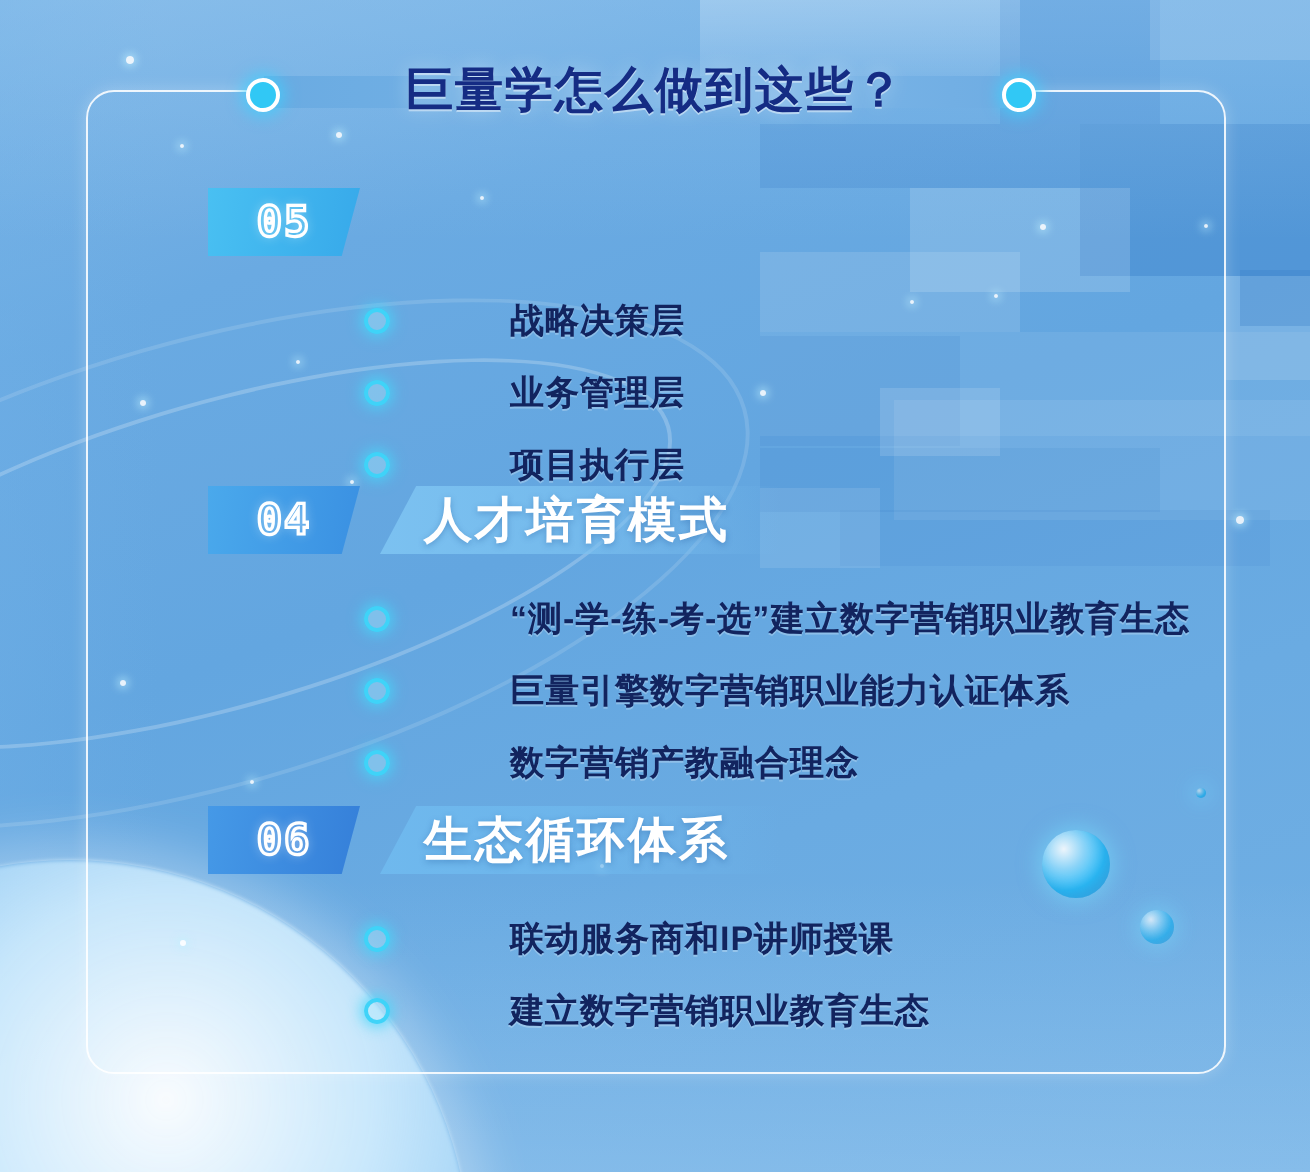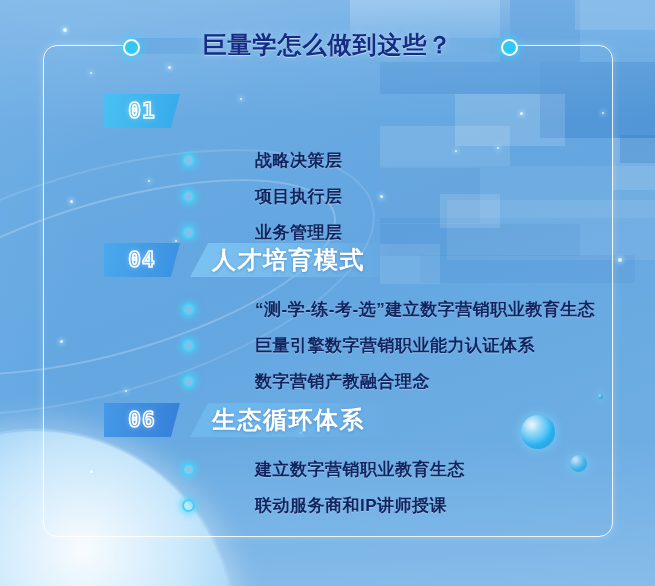--- a/index.html
+++ b/index.html
@@ -255,35 +255,35 @@
   <div class="node-dot left"></div>
   <div class="node-dot right"></div>
 
   <div class="title-row">
     <div class="title-text">巨量学怎么做到这些？</div>
   </div>
 
   <div class="section s1">
     <div class="sec-head">
       <div class="badge" style="background:linear-gradient(100deg,#49c0f2,#37a9ea);">
-        <span class="num">01</span>
+        <span class="num">05</span>
       </div>
     </div>
     <div class="bullets">
       <div class="bullet">
         <span class="dot"></span>
         <span class="btxt">战略决策层</span>
       </div>
       <div class="bullet">
         <span class="dot"></span>
+        <span class="btxt">业务管理层</span>
+      </div>
+      <div class="bullet">
+        <span class="dot"></span>
         <span class="btxt">项目执行层</span>
-      </div>
-      <div class="bullet">
-        <span class="dot"></span>
-        <span class="btxt">业务管理层</span>
       </div>
     </div>
   </div>
 
   <div class="section s2">
     <div class="sec-head">
       <div class="badge" style="background:linear-gradient(100deg,#4aa9ec,#3a90e2);">
         <span class="num">04</span>
       </div>
       <div class="banner" style="background:linear-gradient(90deg,rgba(124,194,241,.97) 0%,rgba(124,194,241,.72) 48%,rgba(124,194,241,.10) 92%,rgba(124,194,241,0) 100%);">
@@ -311,22 +311,22 @@
       <div class="badge" style="background:linear-gradient(100deg,#4599e7,#357fd9);">
         <span class="num">06</span>
       </div>
       <div class="banner" style="background:linear-gradient(90deg,rgba(111,185,238,.97) 0%,rgba(111,185,238,.72) 48%,rgba(111,185,238,.10) 92%,rgba(111,185,238,0) 100%);">
         <span class="sec-title">生态循环体系</span>
       </div>
     </div>
     <div class="bullets">
       <div class="bullet">
         <span class="dot"></span>
+        <span class="btxt">联动服务商和IP讲师授课</span>
+      </div>
+      <div class="bullet">
+        <span class="dot"></span>
         <span class="btxt">建立数字营销职业教育生态</span>
       </div>
-      <div class="bullet">
-        <span class="dot"></span>
-        <span class="btxt">联动服务商和IP讲师授课</span>
-      </div>
     </div>
   </div>
 
 </div>
 
 </body></html>

